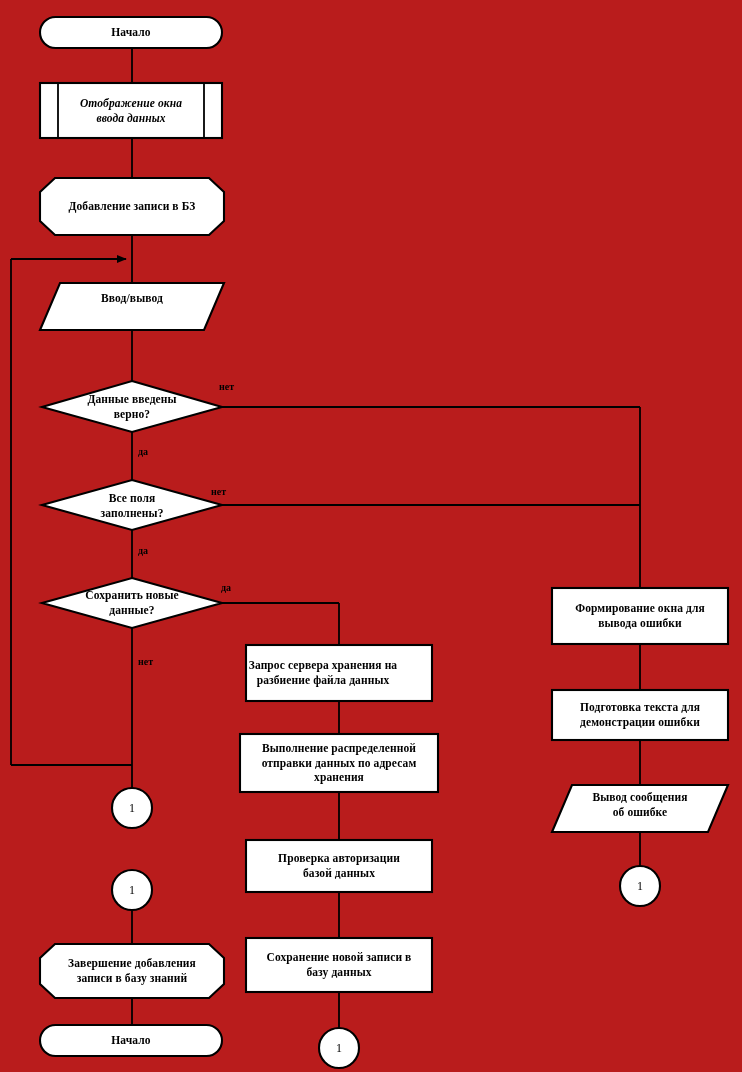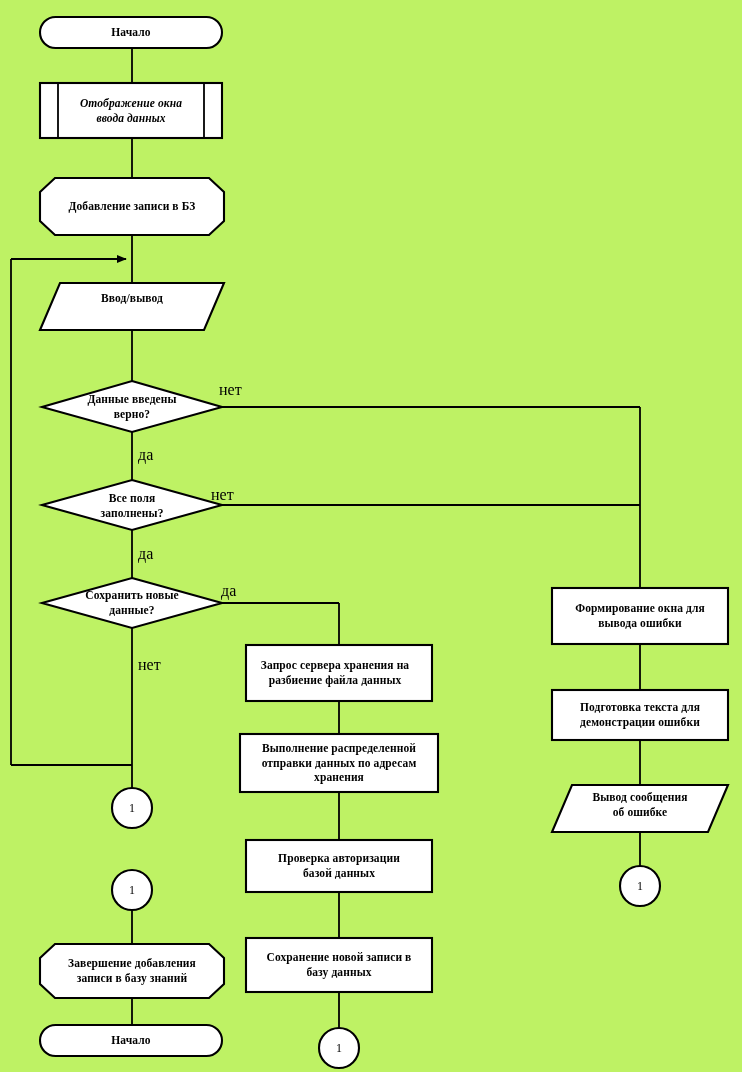--- a/index.html
+++ b/index.html
@@ -5,21 +5,21 @@
   html,body{margin:0;padding:0;background:#ffffff;}
   body{
     font-family:"Liberation Serif","DejaVu Serif",serif;
     color:#000000;
     -webkit-font-smoothing:antialiased;
   }
   #canvas{
     position:relative;
     width:742px;
     height:1072px;
-    background:#bef264;
+    background:#b91c1c;
     overflow:hidden;
   }
   #flow-svg{
     position:absolute;
     left:0;top:0;
     width:742px;
     height:1072px;
   }
   .shape-label{
     position:absolute;
@@ -29,22 +29,22 @@
     text-align:center;
     font-size:11.5px;
     line-height:1.28;
     font-weight:700;
     letter-spacing:.1px;
     pointer-events:none;
     white-space:pre-line;
   }
   .edge-label{
     position:absolute;
-    font-size:16px;
-    font-weight:400;
+    font-size:10px;
+    font-weight:700;
     line-height:1;
     pointer-events:none;
   }
   .conn-label{
     position:absolute;
     display:flex;
     align-items:center;
     justify-content:center;
     font-size:12px;
     font-weight:400;
@@ -145,21 +145,21 @@
 
   <div class="shape-label" style="left:42px;top:382px;width:180px;height:50px;">Данные введены
 верно?</div>
 
   <div class="shape-label" style="left:42px;top:481px;width:180px;height:50px;">Все поля
 заполнены?</div>
 
   <div class="shape-label" style="left:42px;top:578px;width:180px;height:50px;">Сохранить новые
 данные?</div>
 
-  <div class="shape-label" style="left:246px;top:645px;width:154px;height:56px;padding-left:12px;">Запрос сервера хранения на
+  <div class="shape-label" style="left:246px;top:645px;width:154px;height:56px;">Запрос сервера хранения на
 разбиение файла данных</div>
 
   <div class="shape-label" style="left:240px;top:734px;width:198px;height:58px;">Выполнение  распределенной
 отправки данных по адресам
 хранения</div>
 
   <div class="shape-label" style="left:246px;top:840px;width:186px;height:52px;">Проверка авторизации
 базой данных</div>
 
   <div class="shape-label" style="left:246px;top:938px;width:186px;height:54px;">Сохранение новой записи в

